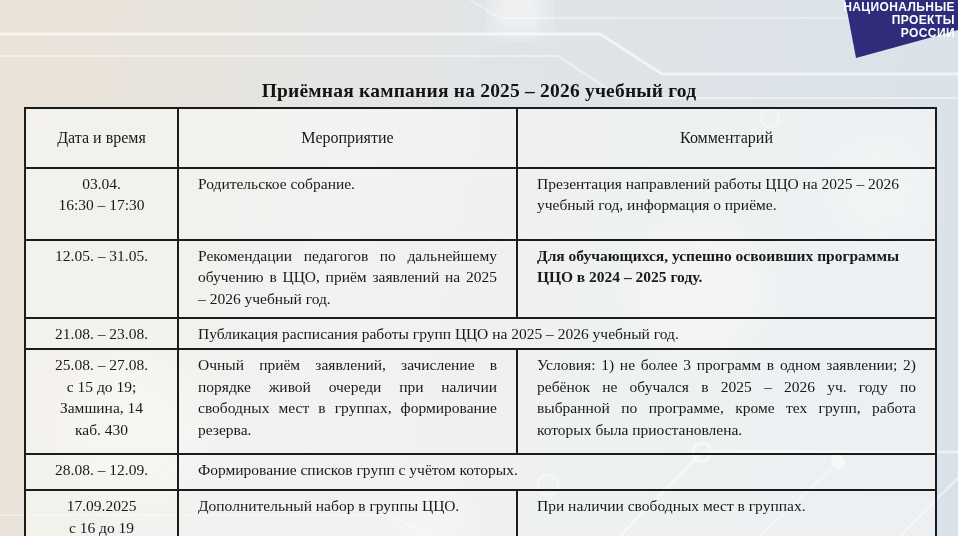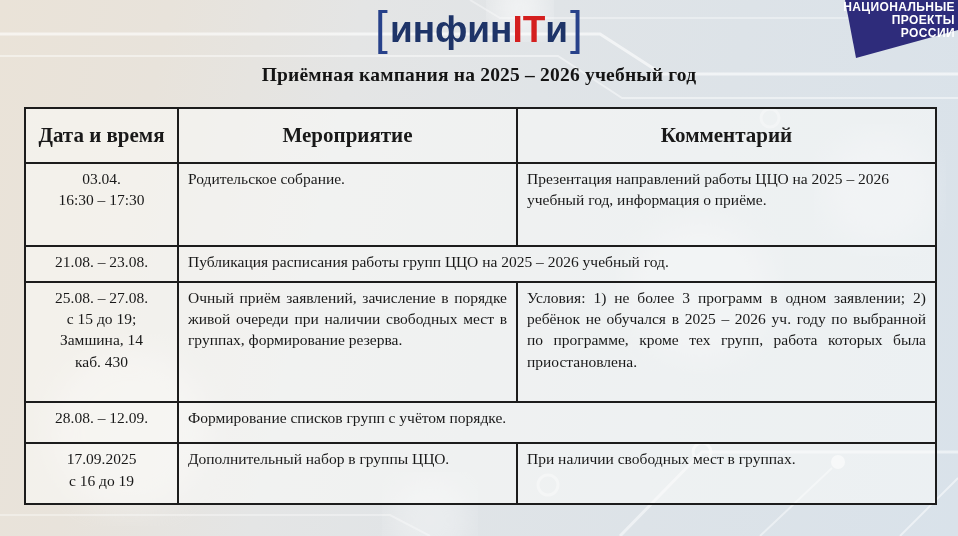--- a/index.html
+++ b/index.html
@@ -26,31 +26,31 @@
     font-family:"Liberation Sans",sans-serif;font-weight:700;font-size:37px;line-height:48px;}
   .infiniti .bracket{font-weight:400;font-size:46px;color:#27418a;vertical-align:-2px;padding:0 2px;}
   .infiniti .navy{color:#1e3468;}
   .infiniti .red{color:#d41f1f;}
 
   
   .npflag{position:absolute;right:0;top:0;width:140px;height:70px;}
   .npflag text{font-family:"Liberation Sans",sans-serif;font-weight:700;font-size:12px;fill:#ffffff;letter-spacing:.4px;}
 
   
-  .page-title{position:absolute;left:0;top:64px;width:958px;text-align:center;
+  .page-title{position:absolute;left:0;top:80px;width:958px;text-align:center;
     font-size:19.5px;font-weight:700;color:#141414;letter-spacing:.2px;}
 
   
   table.schedule{position:absolute;left:24px;top:107px;width:911px;height:398px;
     border-collapse:collapse;table-layout:fixed;z-index:2;}
   .schedule td,.schedule th{
     border:2px solid #1c1c1c;background:rgba(253,253,251,0.52);
     font-size:15.5px;line-height:1.38;color:#191919;vertical-align:top;
-    padding:4px 9px;overflow:hidden;}
-  .schedule th{font-size:21px;font-weight:700;text-align:center;vertical-align:middle;padding:12px 4px;}
+    padding:4px 19px;overflow:hidden;}
+  .schedule th{font-size:16px;font-weight:400;text-align:center;vertical-align:middle;padding:18px 4px;}
   .schedule td.date{text-align:center;white-space:pre-line;padding:4px 3px;}
   .schedule td.just{text-align:justify;}
   .schedule td.bold{font-weight:700;}
 </style>
 </head>
 <body>
 
 <svg class="bg-traces" viewBox="0 0 958 536">
   <defs>
       <filter id="blur">
@@ -71,23 +71,20 @@
   <circle cx="838" cy="462" r="7" fill="#ffffff" opacity="0.6"></circle>
   <polyline points="900,536 958,478" fill="none" stroke="#ffffff" stroke-width="2" opacity="0.5"></polyline>
   <circle cx="548" cy="485" r="10" fill="none" stroke="#ffffff" stroke-width="3" opacity="0.4"></circle>
   <polyline points="0,515 390,515 430,536" fill="none" stroke="#ffffff" stroke-width="2" opacity="0.35"></polyline>
   <circle cx="770" cy="118" r="9" fill="none" stroke="#ffffff" stroke-width="3" opacity="0.35"></circle>
 </svg>
 
 <div class="content">
 
 
-  <div class="infiniti">
-    <span class="bracket">[</span><span class="navy">инфин</span><span class="red">IT</span><span class="navy">и</span><span class="bracket">]</span>
-  </div>
 
   <svg class="npflag" viewBox="0 0 140 70">
     <polygon points="27,0 140,0 140,30 38,58" fill="#2e2c7b"></polygon>
     <text x="137" y="11" text-anchor="end">НАЦИОНАЛЬНЫЕ</text>
     <text x="137" y="24" text-anchor="end">ПРОЕКТЫ</text>
     <text x="137" y="37" text-anchor="end">РОССИИ</text>
   </svg>
 
   <div class="page-title">Приёмная кампания на 2025 – 2026 учебный год</div>
 
@@ -104,35 +101,40 @@
         <th>Комментарий</th>
       </tr>
     </thead>
     <tbody>
       <tr style="height:72px">
         <td class="date">03.04.
 16:30 – 17:30</td>
         <td>Родительское собрание.</td>
         <td>Презентация направлений работы ЦЦО на 2025 – 2026 учебный год, информация о приёме.</td>
       </tr>
+      <tr style="height:78px">
+        <td class="date">12.05. – 31.05.</td>
+        <td class="just">Рекомендации педагогов по дальнейшему обучению в ЦЦО, приём заявлений на 2025 – 2026 учебный год.</td>
+        <td class="bold">Для обучающихся, успешно освоивших программы ЦЦО в 2024 – 2025 году.</td>
+      </tr>
       <tr style="height:22px">
         <td class="date">21.08. – 23.08.</td>
         <td colspan="2">Публикация расписания работы групп ЦЦО на 2025 – 2026 учебный год.</td>
       </tr>
       <tr style="height:105px">
         <td class="date">25.08. – 27.08.
 с 15 до 19;
 Замшина, 14
 каб. 430</td>
         <td class="just">Очный приём заявлений, зачисление в порядке живой очереди при наличии свободных мест в группах, формирование резерва.</td>
         <td class="just">Условия: 1) не более 3 программ в одном заявлении; 2) ребёнок не обучался в 2025 – 2026 уч. году по выбранной по программе, кроме тех групп, работа которых была приостановлена.</td>
       </tr>
       <tr style="height:36px">
         <td class="date">28.08. – 12.09.</td>
-        <td colspan="2">Формирование списков групп с учётом порядке.</td>
+        <td colspan="2">Формирование списков групп с учётом которых.</td>
       </tr>
       <tr style="height:51px">
         <td class="date">17.09.2025
 с 16 до 19</td>
         <td>Дополнительный набор в группы ЦЦО.</td>
         <td>При наличии свободных мест в группах.</td>
       </tr>
     </tbody>
   </table>
 

